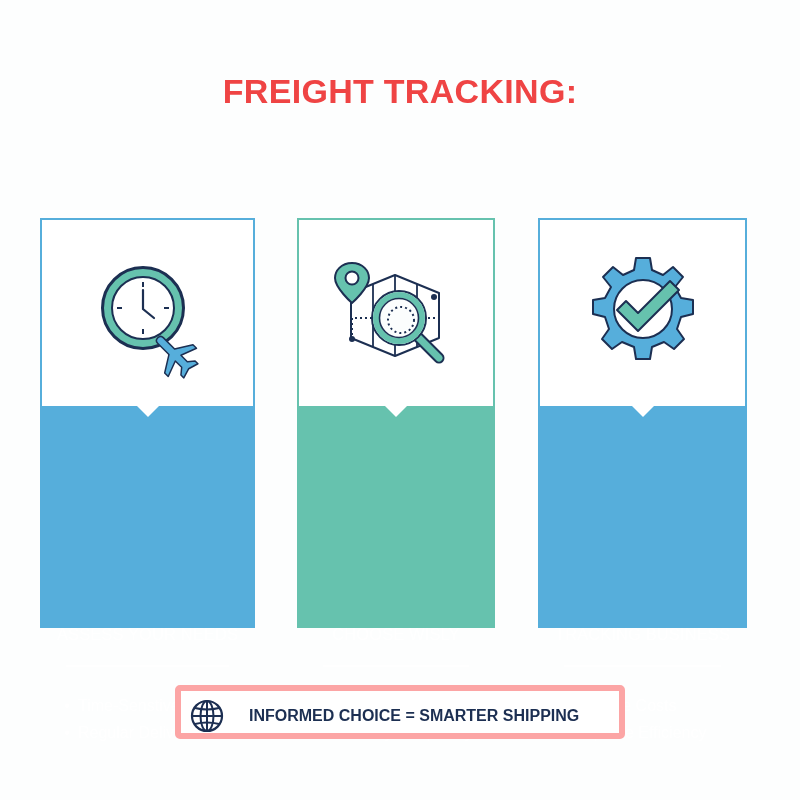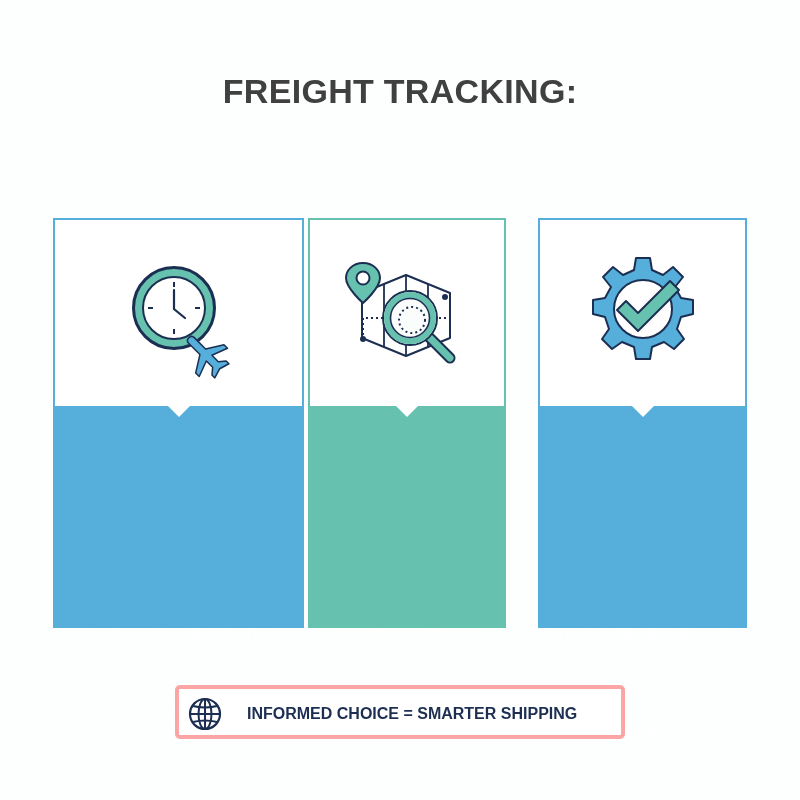--- a/index.html
+++ b/index.html
@@ -2,21 +2,21 @@
 <html><head>
 <meta charset="utf-8">
 <style>
   html, body { margin:0; padding:0; }
   body {
     width:800px; height:800px; background:#fdfefe; position:relative; overflow:hidden;
     font-family:"Liberation Sans", "DejaVu Sans", sans-serif;
   }
   .title {
     position:absolute; left:0; top:68px; width:800px; text-align:center;
-    color:#404040; font-weight:700; font-size:34px; line-height:46px; letter-spacing:0.3px;
+    color:#ef4444; font-weight:700; font-size:34px; line-height:46px; letter-spacing:0.3px;
   }
   .card {
     position:absolute; top:218px; height:410px; box-sizing:border-box;
     background:#fff;
   }
   .card .top {
     position:absolute; left:0; top:0; right:0; height:188px; box-sizing:border-box;
     border:2px solid var(--c); border-bottom:none; background:#fff;
   }
   .card .band {
@@ -34,35 +34,35 @@
   .card .rule {
     position:absolute; left:26px; right:26px; top:259px; height:2px; background:rgba(255,255,255,0.9);
   }
   .card ul {
     position:absolute; left:18px; right:8px; top:286px; margin:0; padding:0; list-style:none;
     color:#fff; font-size:16px; line-height:27px;
   }
   .card li::before { content:"•"; display:inline-block; width:18px; text-align:center; margin-right:2px; }
   .footer {
     position:absolute; left:175px; top:685px; width:450px; height:54px; box-sizing:border-box;
-    border:4px solid #fca5a5; border-radius:5px; background:#fff;
+    border:6px solid #fca5a5; border-radius:5px; background:#fff;
   }
   .footer .globe { position:absolute; left:8px; top:7px; width:36px; height:36px; }
   .footer .text {
     position:absolute; left:68px; top:0; line-height:50px; color:#1c2f52; font-weight:600; font-size:16px;
   }
 </style>
 </head>
 <body>
 
 <div class="title">
   <div>FREIGHT TRACKING:</div>
 </div>
 
-<div class="card" style="left:53px; width:251px; --c:#56aedb;">
+<div class="card" style="left:40px; width:215px; --c:#56aedb;">
   <div class="top">
     <svg class="icon" viewBox="0 0 130 130">
       <circle cx="60" cy="58" r="41" fill="#fff" stroke="#1c2f52" stroke-width="2"></circle>
       <circle cx="60" cy="58" r="35.5" fill="none" stroke="#66c2ae" stroke-width="9"></circle>
       <circle cx="60" cy="58" r="31" fill="#fff" stroke="#1c2f52" stroke-width="2"></circle>
       <circle cx="60" cy="58" r="40" fill="none" stroke="#1c2f52" stroke-width="2"></circle>
       <line x1="60" y1="32" x2="60" y2="37" stroke="#1c2f52" stroke-width="2"></line>
       <line x1="60" y1="79" x2="60" y2="84" stroke="#1c2f52" stroke-width="2"></line>
       <line x1="34" y1="58" x2="39" y2="58" stroke="#1c2f52" stroke-width="2"></line>
       <line x1="81" y1="58" x2="86" y2="58" stroke="#1c2f52" stroke-width="2"></line>
@@ -76,21 +76,21 @@
     <div class="notch"></div>
     <div class="heading">ASSESS YOUR NEEDS</div>
     <div class="rule"></div>
     <ul>
       <li>Time-Senstive?</li>
       <li>Regular Deliveries?</li>
     </ul>
   </div>
 </div>
 
-<div class="card" style="left:308px; width:198px; --c:#66c2ae;">
+<div class="card" style="left:297px; width:198px; --c:#66c2ae;">
   <div class="top">
     <svg class="icon" viewBox="0 0 130 130">
 
       <polygon points="64,25 108,43 108,88 64,106 20,88 20,43" fill="#fff" stroke="#1c2f52" stroke-width="2" stroke-linejoin="round"></polygon>
       <line x1="64" y1="25" x2="64" y2="106" stroke="#1c2f52" stroke-width="1.8"></line>
       <line x1="42" y1="34" x2="42" y2="97" stroke="#1c2f52" stroke-width="1.8"></line>
       <line x1="86" y1="34" x2="86" y2="97" stroke="#1c2f52" stroke-width="1.8"></line>
       <circle cx="103" cy="47" r="3" fill="#1c2f52"></circle>
       <circle cx="21" cy="89" r="3" fill="#1c2f52"></circle>
       <path d="M21,85 L21,68 L45,68" fill="none" stroke="#1c2f52" stroke-width="2" stroke-dasharray="2,3"></path>

